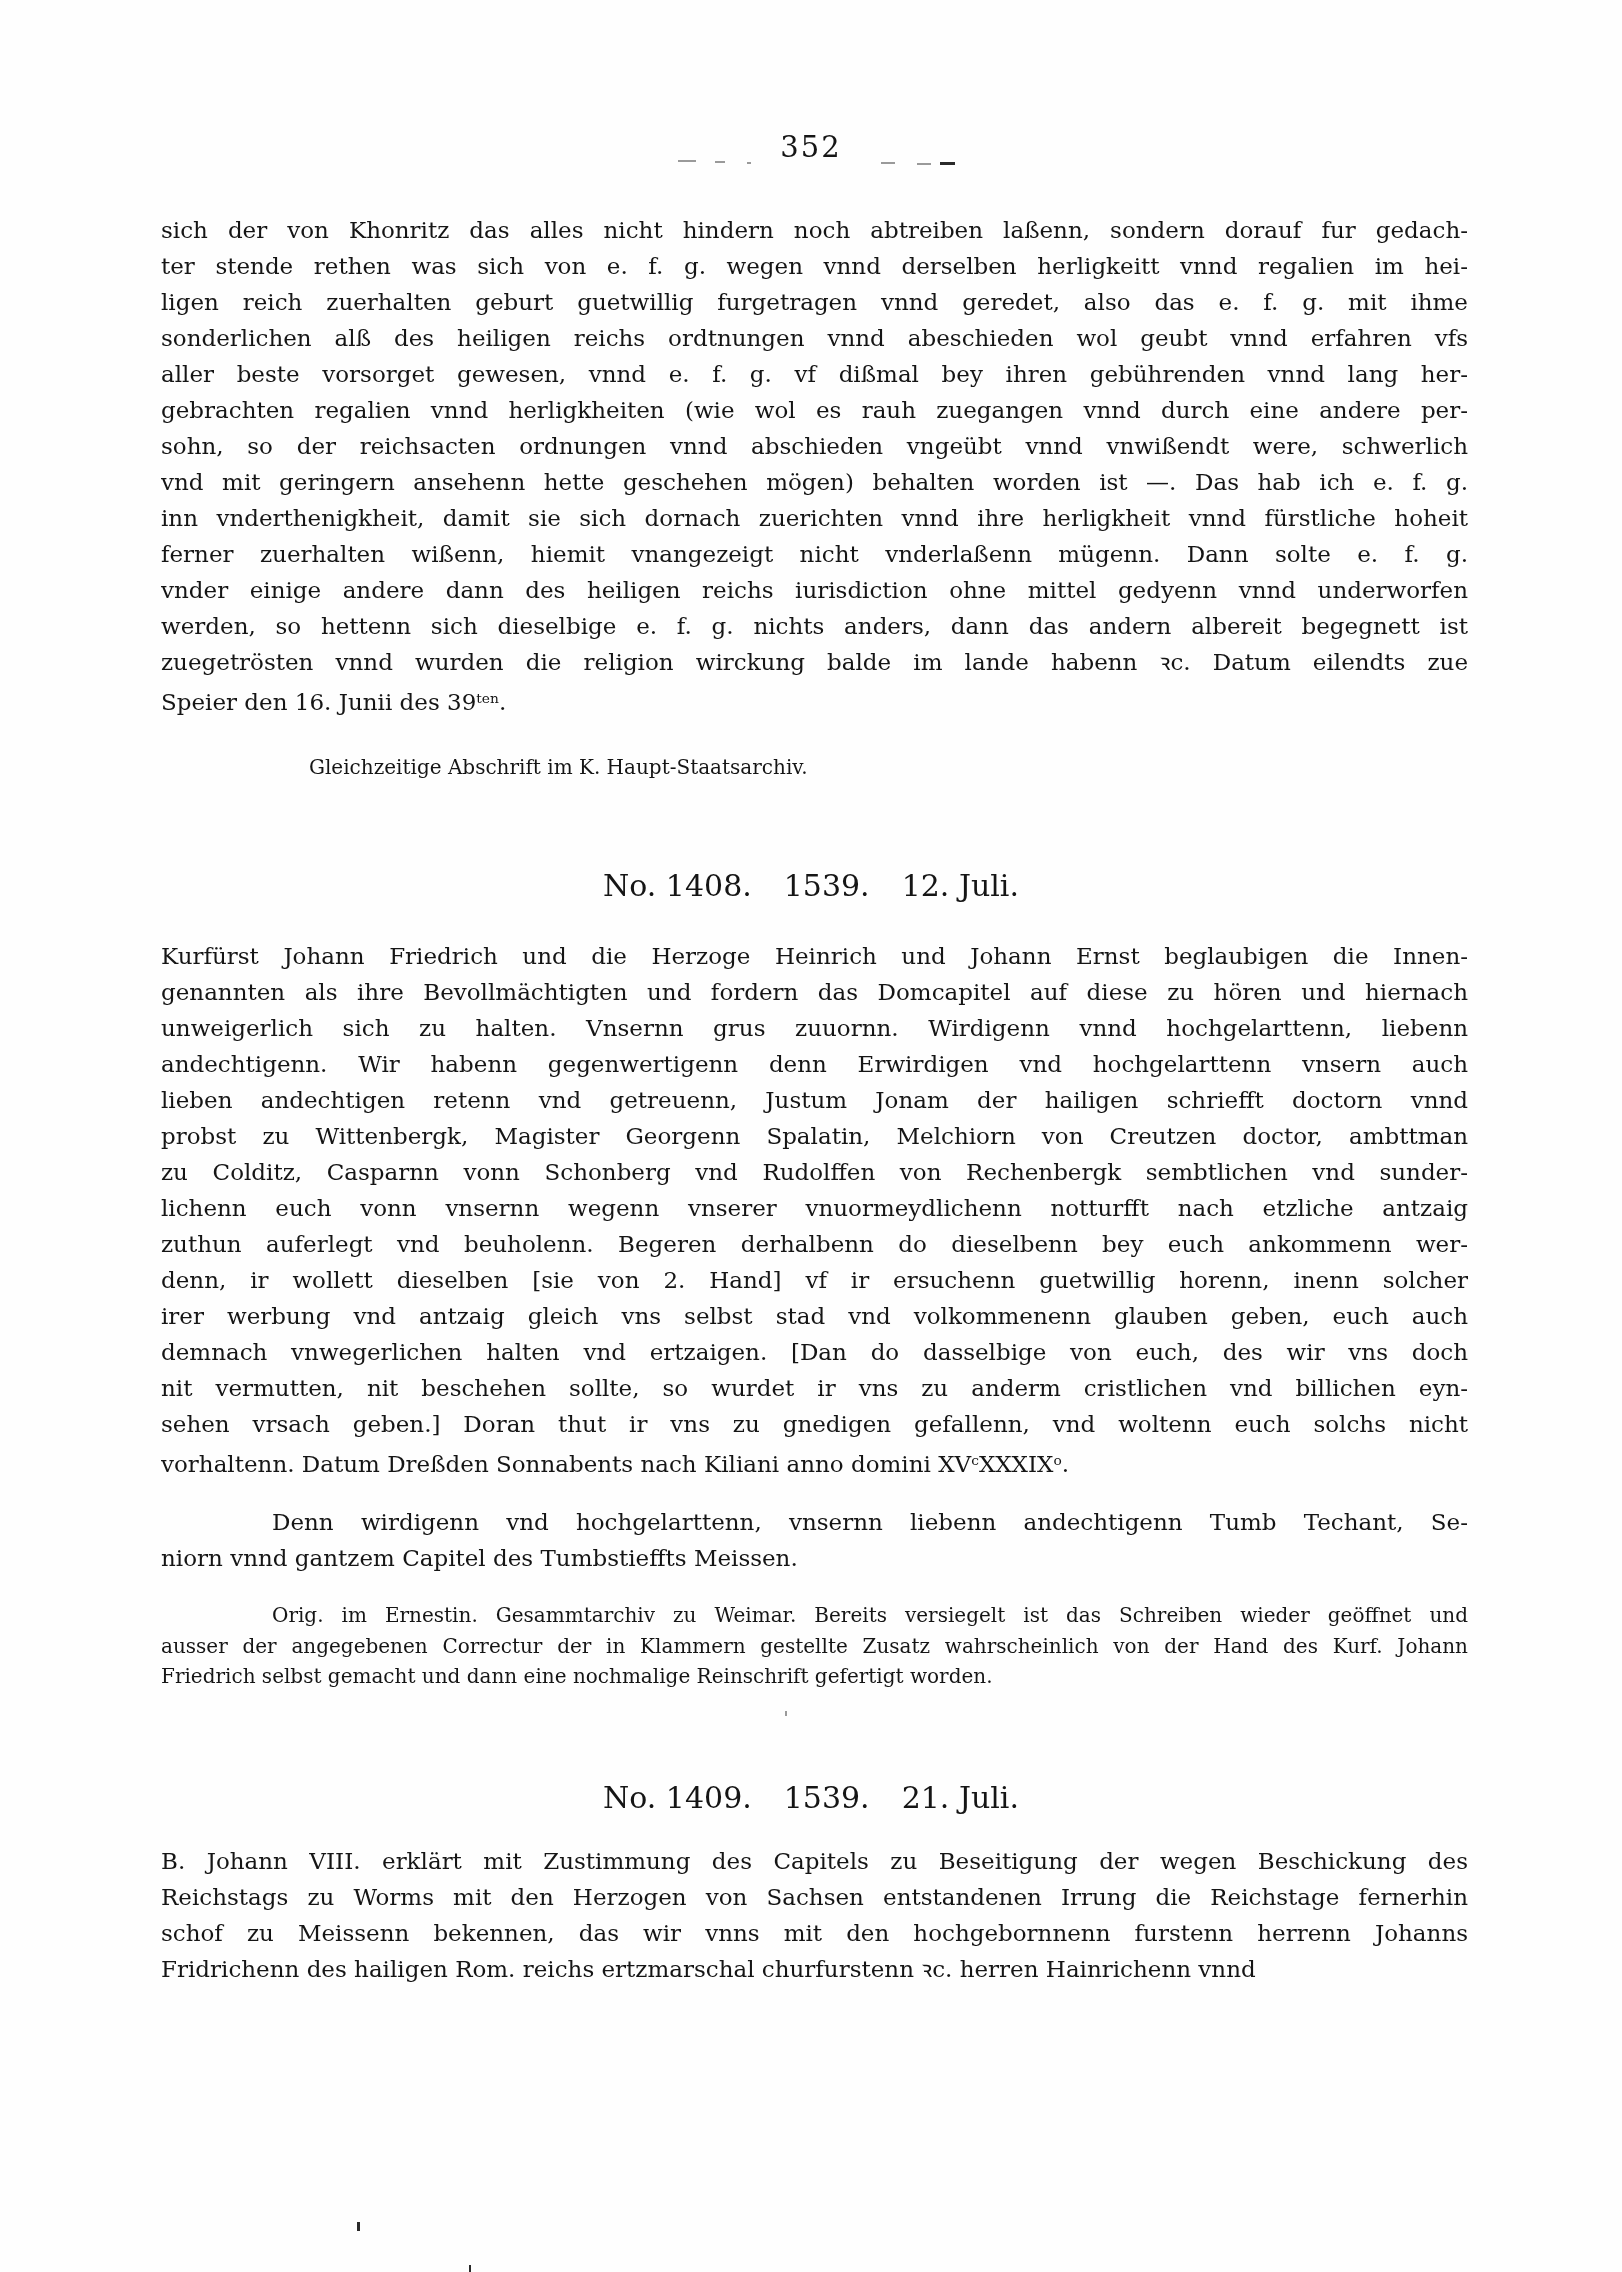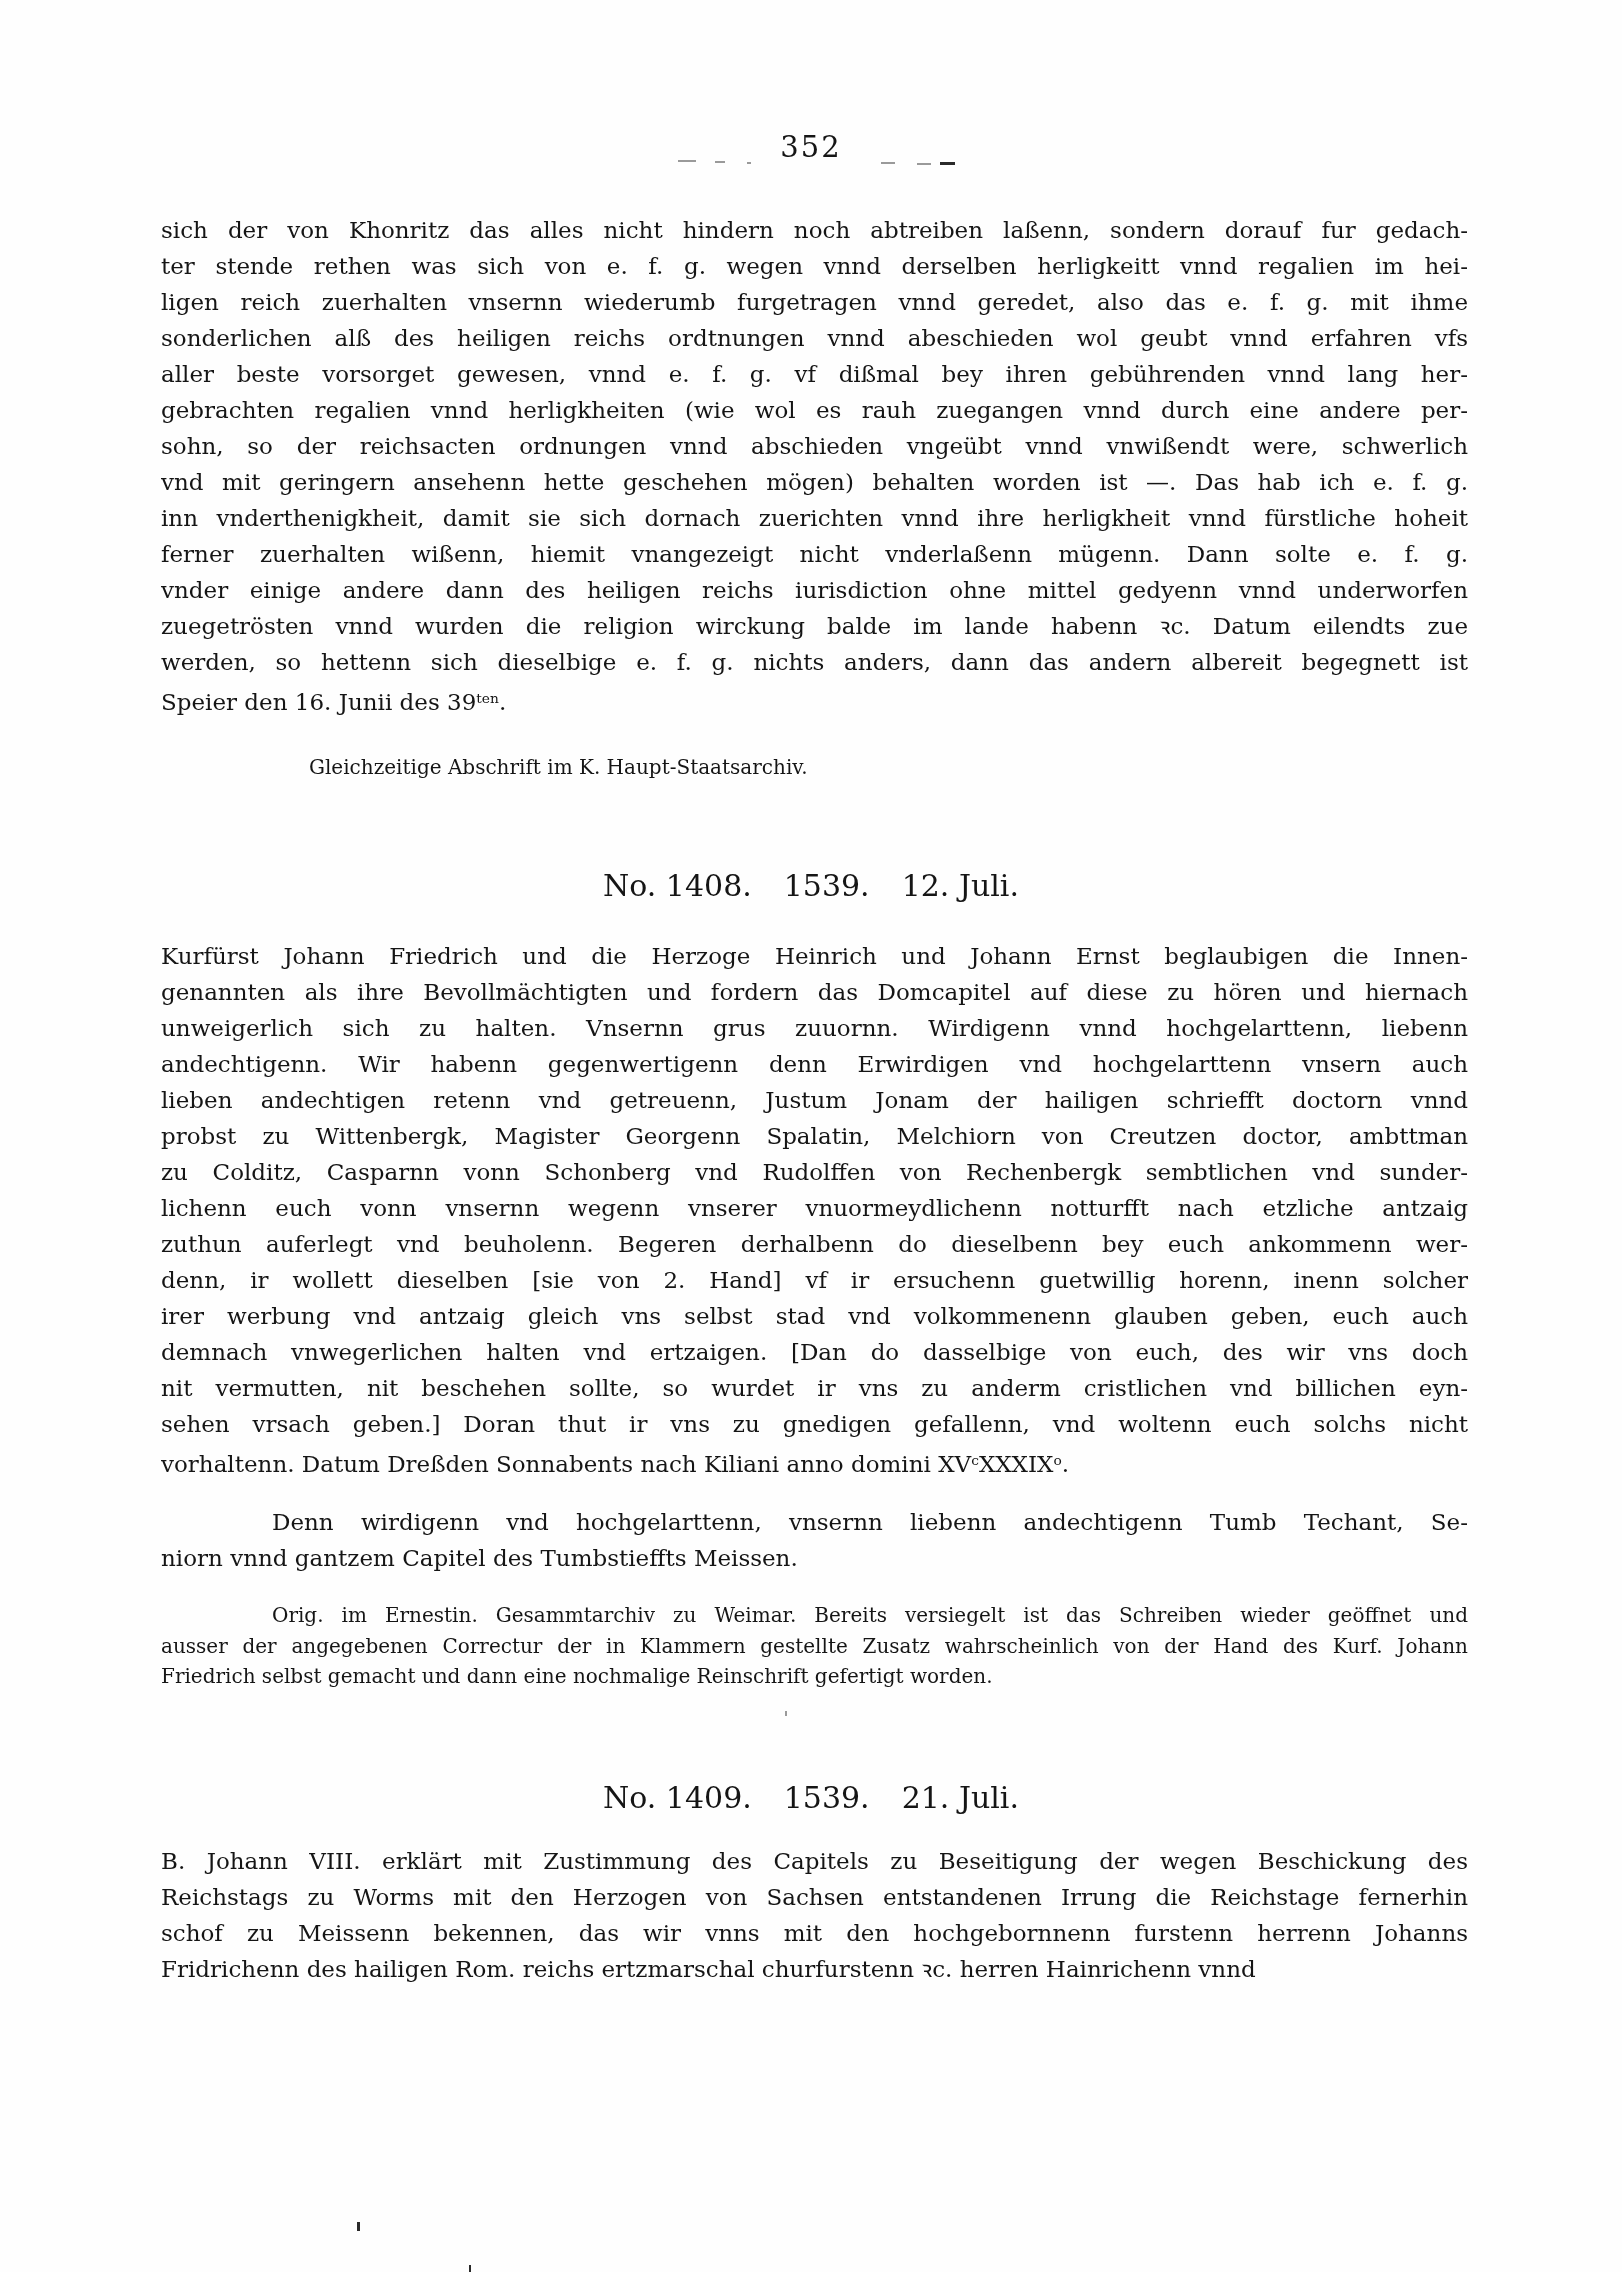--- a/index.html
+++ b/index.html
@@ -78,31 +78,31 @@
   <div class="artifact" style="left:881px; top:162px; width:14px; height:2.1px;"></div>
   <div class="artifact" style="left:917px; top:163px; width:14px; height:2.1px;"></div>
   <div class="artifact a-dark" style="left:940px; top:162px; width:15px; height:3.2px;"></div>
   <div class="artifact a-dark" style="left:357px; top:2222px; width:2.7px; height:8.6px;"></div>
   <div class="artifact a-dark" style="left:469px; top:2265px; width:2.1px; height:7.5px;"></div>
   <div class="artifact" style="left:785px; top:1711px; width:2.1px; height:4.8px;"></div>
 
   <div class="abs textblock blockA">
       <div class="line"><span class="r">sich der von Khonritz das alles nicht hindern noch abtreiben laßenn, sondern dorauf fur gedach-</span></div>
       <div class="line"><span class="r">ter stende rethen was sich von e. f. g. wegen vnnd derselben herligkeitt vnnd regalien im hei-</span></div>
-      <div class="line"><span class="r">ligen reich zuerhalten vnsernn wiederumb furgetragen vnnd geredet, also das e. f. g. mit ihme</span></div>
+      <div class="line"><span class="r">ligen reich zuerhalten geburt guetwillig furgetragen vnnd geredet, also das e. f. g. mit ihme</span></div>
       <div class="line"><span class="r">sonderlichen alß des heiligen reichs ordtnungen vnnd abeschieden wol geubt vnnd erfahren vfs</span></div>
       <div class="line"><span class="r">aller beste vorsorget gewesen, vnnd e. f. g. vf dißmal bey ihren gebührenden vnnd lang her-</span></div>
       <div class="line"><span class="r">gebrachten regalien vnnd herligkheiten (wie wol es rauh zuegangen vnnd durch eine andere per-</span></div>
       <div class="line"><span class="r">sohn, so der reichsacten ordnungen vnnd abschieden vngeübt vnnd vnwißendt were, schwerlich</span></div>
       <div class="line"><span class="r">vnd mit geringern ansehenn hette geschehen mögen) behalten worden ist —. Das hab ich e. f. g.</span></div>
       <div class="line"><span class="r">inn vnderthenigkheit, damit sie sich dornach zuerichten vnnd ihre herligkheit vnnd fürstliche hoheit</span></div>
       <div class="line"><span class="r">ferner zuerhalten wißenn, hiemit vnangezeigt nicht vnderlaßenn mügenn.  Dann solte e. f. g.</span></div>
       <div class="line"><span class="r">vnder einige andere dann des heiligen reichs iurisdiction ohne mittel gedyenn vnnd underworfen</span></div>
+      <div class="line"><span class="r">werden, so hettenn sich dieselbige e. f. g. nichts anders, dann das andern albereit begegnett ist</span></div>
       <div class="line"><span class="r">zuegetrösten vnnd wurden die religion wirckung balde im lande habenn ꝛc.  Datum eilendts zue</span></div>
-      <div class="line"><span class="r">werden, so hettenn sich dieselbige e. f. g. nichts anders, dann das andern albereit begegnett ist</span></div>
       <div class="line last"><span class="r">Speier den 16. Junii des 39</span><span class="sup">ten</span><span class="r">.</span></div>
     </div>
 
   <div class="abs smallblock blockB">
       <div class="line last"><span class="r">Gleichzeitige Abschrift im K. Haupt-Staatsarchiv.</span></div>
     </div>
 
   <div class="abs heading heading1408"><span class="hpart">No. 1408.</span><span class="hpart">1539.</span><span class="hpart">12. Juli.</span></div>
   <div class="abs textblock blockD">
       <div class="line"><span class="i">Kurfürst Johann Friedrich und die Herzoge Heinrich und Johann Ernst beglaubigen die Innen-</span></div>

